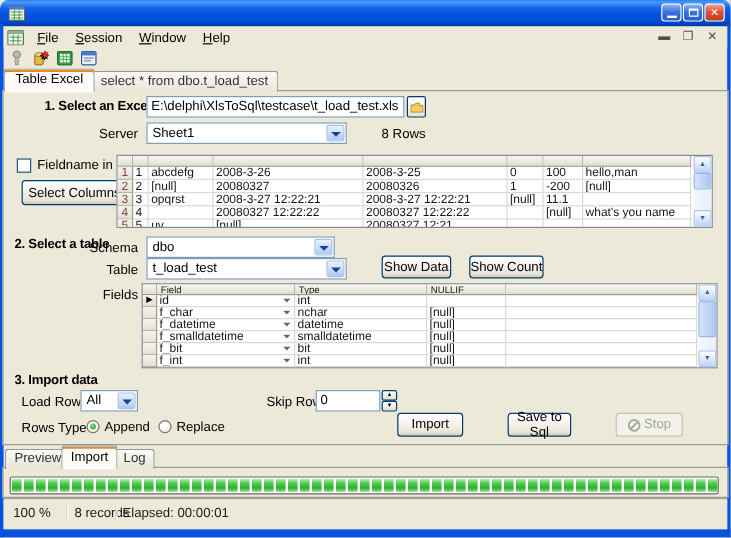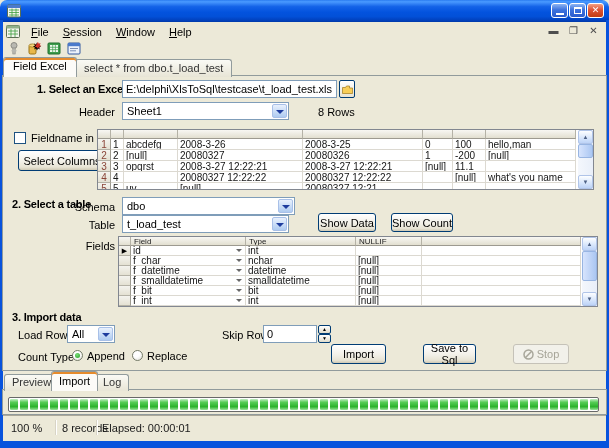--- a/index.html
+++ b/index.html
@@ -156,32 +156,32 @@
       <rect x="4" y="4" width="8" height="7" fill="#EFF8EF"></rect>
       <path d="M4 6.3h8M4 8.6h8M6.7 4v7M9.4 4v7" stroke="#3E9E4E" stroke-width="0.7"></path>
     </svg>
     <svg class="tb-icon" viewBox="0 0 16 15">
       <rect x="2" y="2" width="12" height="11" rx="1" fill="#EDF2FB" stroke="#33589E"></rect>
       <rect x="2" y="2" width="12" height="3.2" fill="#4B7ACB"></rect>
       <path d="M4 7.5h8M4 9.8h6" stroke="#7A8EB5" stroke-width="1"></path>
     </svg>
   </div>
 
-  <div class="tab-top-active">Field Excel</div>
+  <div class="tab-top-active">Table Excel</div>
   <div class="tab-top-inactive">select * from dbo.t_load_test</div>
   <div class="page-top"></div>
 
   <div class="sec-title" style="left:12px;top:83px;margin-left:25px;">1. Select an Excel file</div>
   <div class="xinput" style="left:122px;top:80px;width:215px;height:18px;">E:\delphi\XlsToSql\testcase\t_load_test.xls</div>
   <div class="browse-btn" style="left:339px;top:80px;width:16px;height:18px;">
     <svg width="11" height="9" viewBox="0 0 11 9">
       <path d="M0.5 2.5 h3 l1 -1.5 h3 v2 h3 v5.5 h-10 z" fill="#F7CE58" stroke="#A07A1C" stroke-width="0.7"></path>
     </svg>
   </div>
-  <div class="rlabel" style="left:57px;top:106px;">Header</div>
+  <div class="rlabel" style="left:57px;top:106px;">Server</div>
   <div class="xcombo" style="left:122px;top:102px;width:167px;height:18px;">
     <span class="val">Sheet1</span>
     <span class="drop"></span>
   </div>
   <div class="lbl" style="left:318px;top:106px;">8 Rows</div>
 
   <div class="xcheck" style="left:14px;top:132px;"></div>
   <div class="lbl" style="left:31px;top:132px;">Fieldname in Header</div>
   <div class="xbtn" style="left:18px;top:150px;width:88px;height:21px;">Select Columns</div>
 
@@ -250,21 +250,21 @@
       </div>
     <div class="vsb">
       <div class="sbtn sup">▲</div>
       <div class="thumb" style="top:14px;height:14px;"></div>
       <div class="sbtn sdn">▼</div>
     </div>
   </div>
 
   <div class="sec-title" style="left:12px;top:198px;">2. Select a table</div>
   <div class="rlabel" style="left:57px;top:201px;">Schema</div>
-  <div class="xcombo" style="left:122px;top:197px;width:173px;height:18px;">
+  <div class="xcombo" style="left:122px;top:197px;width:157px;height:18px;">
     <span class="val">dbo</span>
     <span class="drop"></span>
   </div>
   <div class="rlabel" style="left:57px;top:219px;">Table</div>
   <div class="xcombo" style="left:122px;top:215px;width:167px;height:18px;">
     <span class="val">t_load_test</span>
     <span class="drop"></span>
   </div>
   <div class="xbtn" style="left:318px;top:213px;width:58px;height:19px;">Show Data</div>
   <div class="xbtn" style="left:391px;top:213px;width:62px;height:19px;">Show Count</div>
@@ -334,21 +334,21 @@
   <div class="xcombo" style="left:67px;top:325px;width:48px;height:18px;">
     <span class="val">All</span>
     <span class="drop"></span>
   </div>
   <div class="lbl" style="left:222px;top:329px;">Skip Rows</div>
   <div class="xinput" style="left:263px;top:325px;width:54px;height:18px;">0</div>
   <div class="spin" style="left:318px;top:325px;">
     <div>▲</div>
     <div>▼</div>
   </div>
-  <div class="lbl" style="left:18px;top:351px;">Count Type</div>
+  <div class="lbl" style="left:18px;top:351px;">Rows Type</div>
   <div class="xradio sel" style="left:72px;top:350px;"></div>
   <div class="lbl" style="left:87px;top:350px;">Append</div>
   <div class="xradio" style="left:132px;top:350px;"></div>
   <div class="lbl" style="left:147px;top:350px;">Replace</div>
   <div class="xbtn" style="left:331px;top:344px;width:55px;height:20px;">Import</div>
   <div class="xbtn" style="left:423px;top:344px;width:53px;height:20px;">Save to Sql</div>
   <div class="xbtn disabled" style="left:513px;top:344px;width:56px;height:20px;">
     <svg width="11" height="11" viewBox="0 0 11 11">
       <circle cx="5.5" cy="5.5" r="4.5" fill="none" stroke="#A8A69A" stroke-width="1.5"></circle>
       <line x1="2.3" y1="8.7" x2="8.7" y2="2.3" stroke="#A8A69A" stroke-width="1.5"></line>

